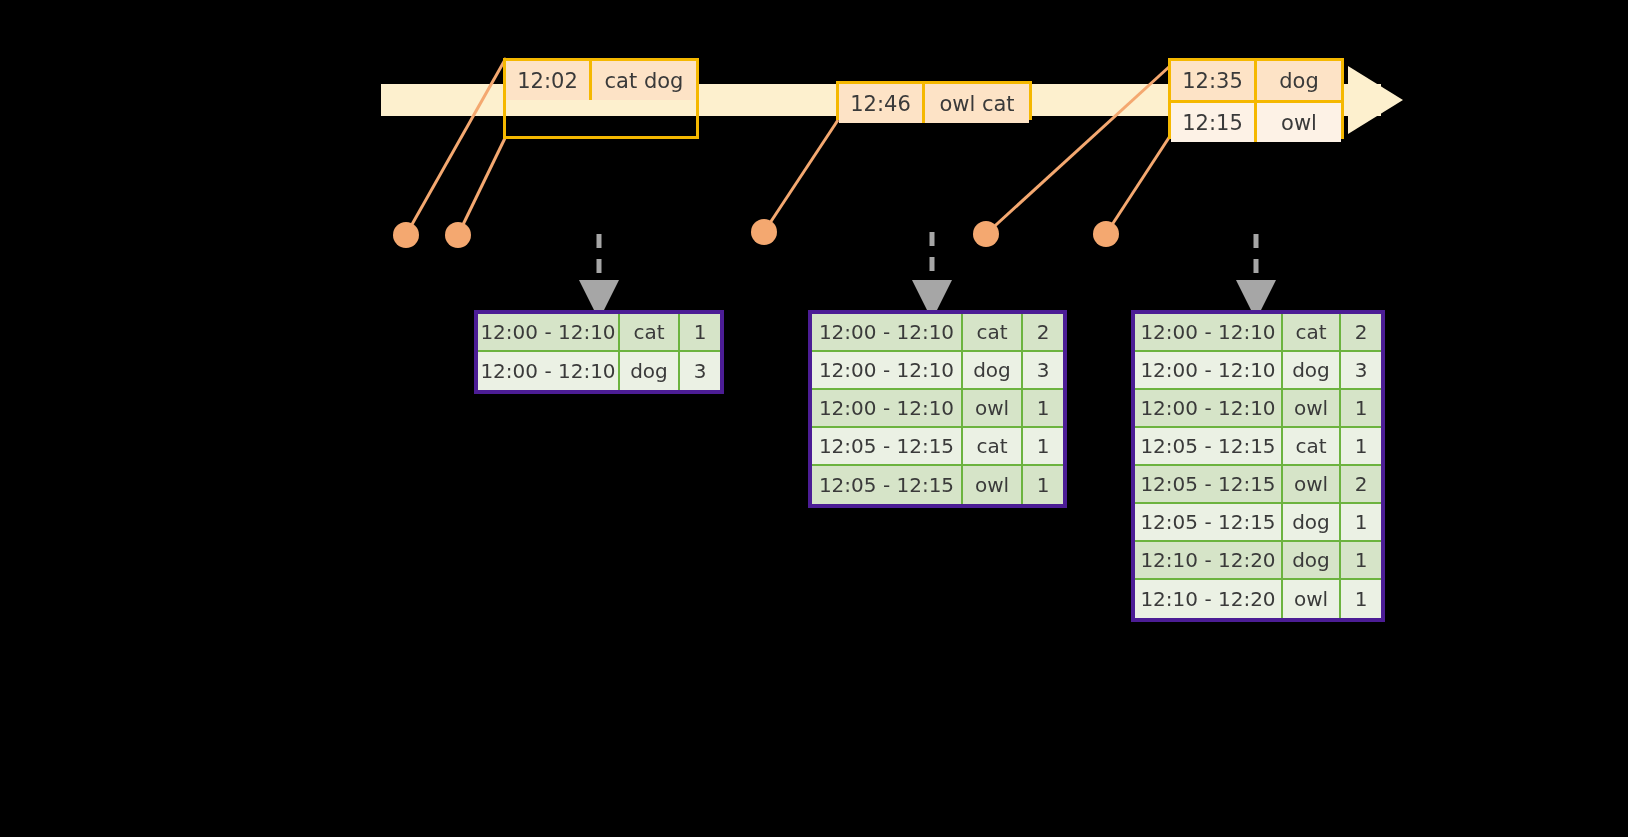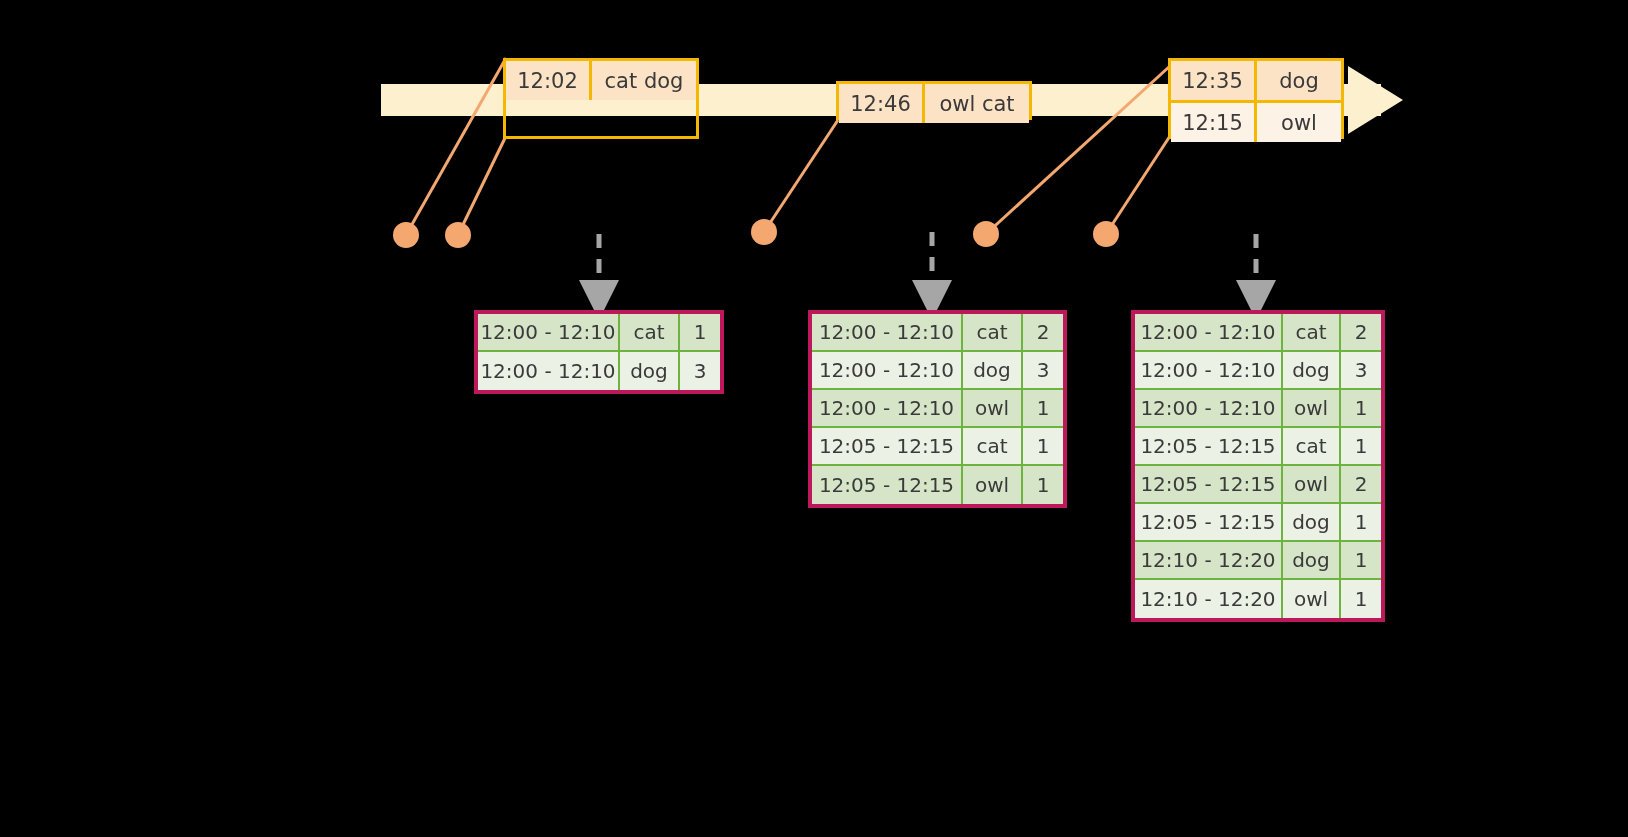--- a/index.html
+++ b/index.html
@@ -13,21 +13,21 @@
   .evtrow{display:flex;height:39px;}
   .evtrow.r0{background:#FDE3C6;}
   .evtrow.r1{background:#FDF2E6;}
   .evtrow + .evtrow{border-top:3px solid #F5B800;}
   .evtcell{display:flex;align-items:center;justify-content:center;
            font-size:21px;color:#3a3a3a;box-sizing:border-box;}
   .evtcell.time{width:86px;border-right:3px solid #F5B800;}
   .evtcell.words{flex:1;}
 
   
-  .gtable{position:absolute;border:4px solid #be185d;box-sizing:border-box;background:#6CB33F;}
+  .gtable{position:absolute;border:4px solid #4c1d95;box-sizing:border-box;background:#6CB33F;}
   .grow{display:flex;height:38px;}
   .grow.a{background:#D6E4C8;}
   .grow.b{background:#EBF1E4;}
   .gcell{display:flex;align-items:center;justify-content:center;
          font-size:20px;color:#3a3a3a;box-sizing:border-box;
          border-right:2px solid #6CB33F;border-bottom:2px solid #6CB33F;
          background:inherit;}
   .gcell:last-child{border-right:none;}
   .grow:last-child .gcell{border-bottom:none;}
   .gcell.range{width:151px;}

